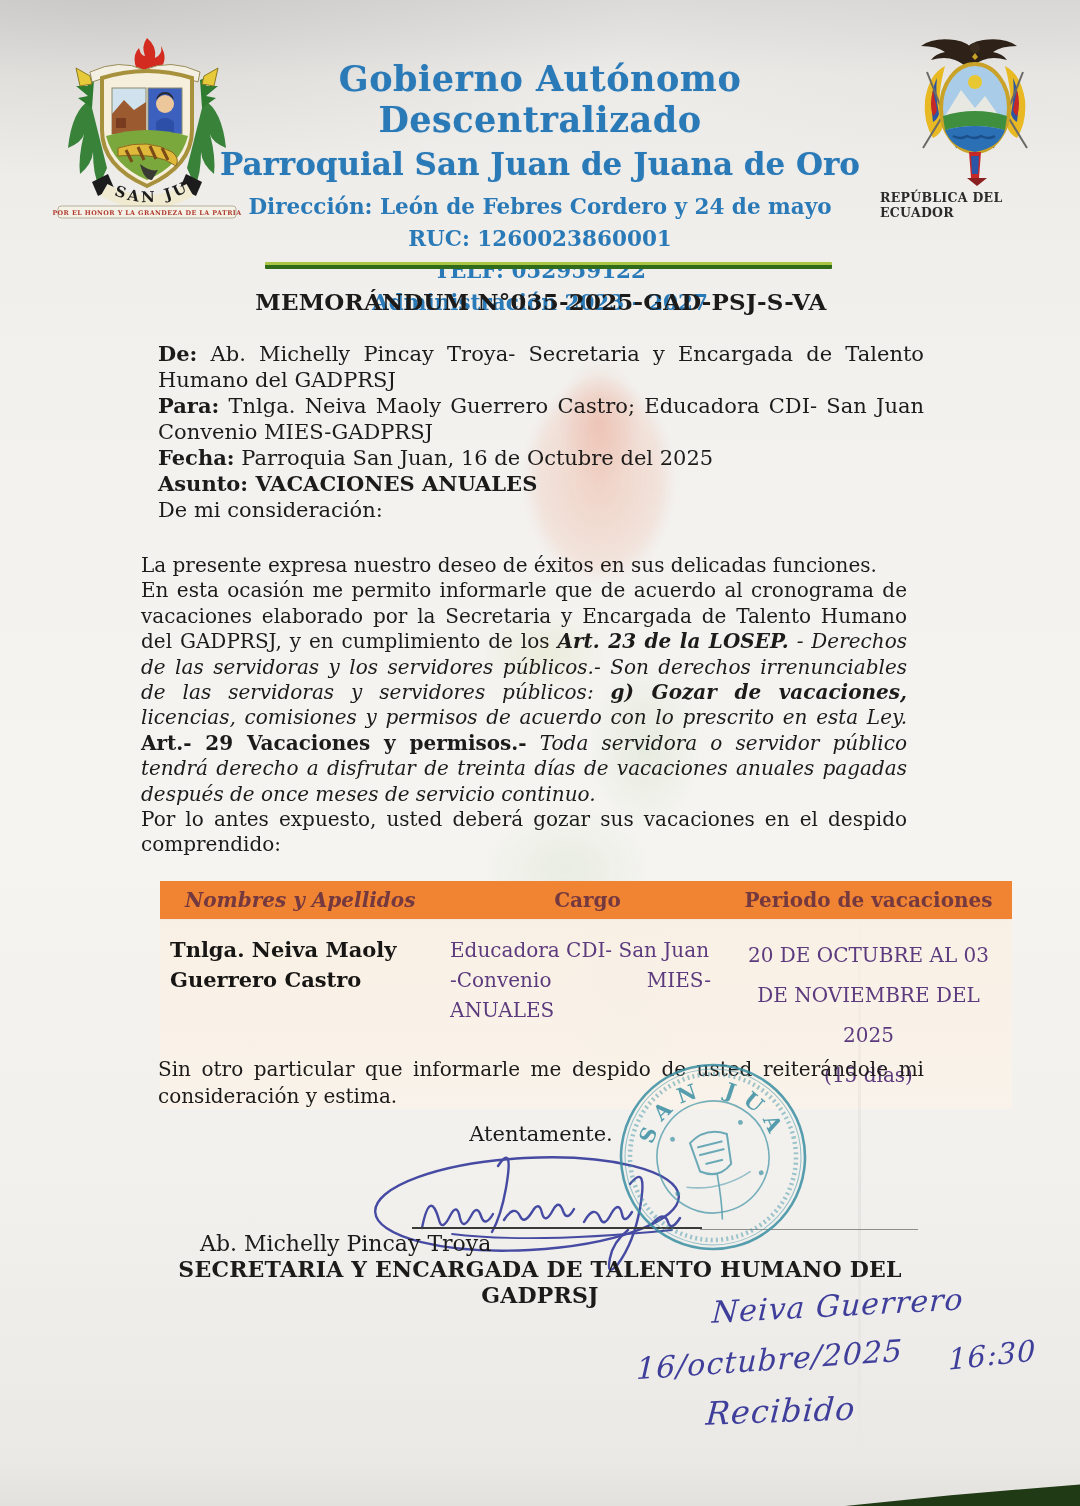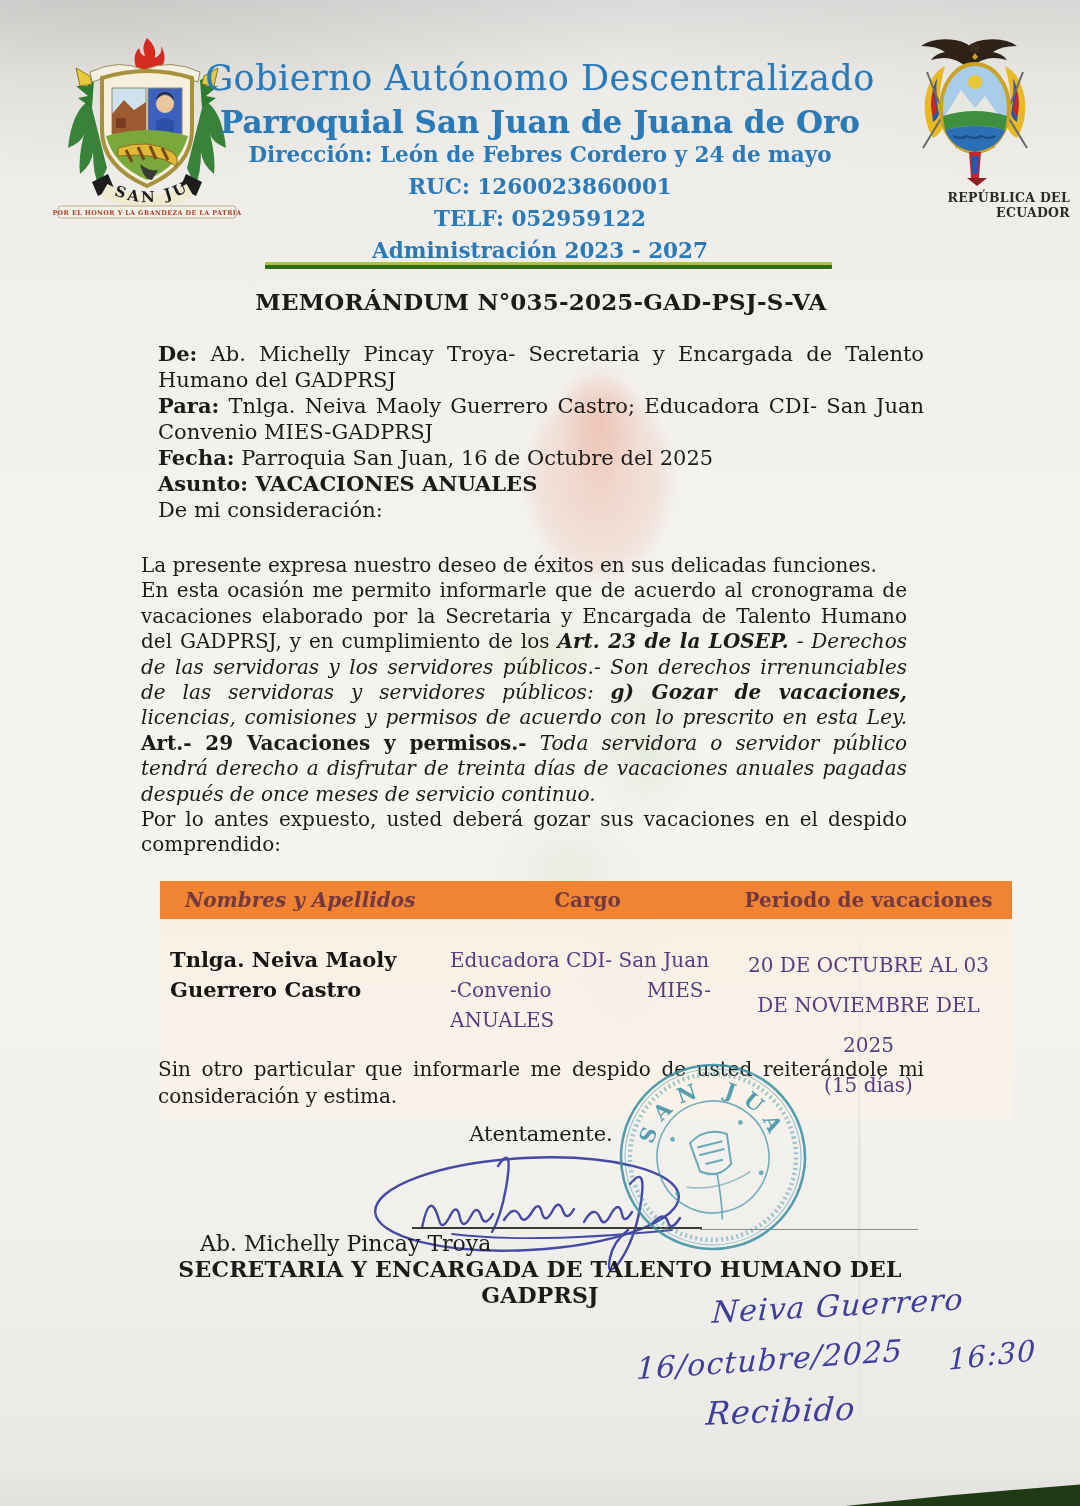--- a/index.html
+++ b/index.html
@@ -12,28 +12,28 @@
       radial-gradient(700px 250px at 95% 2%, rgba(200,198,195,0.20), transparent 60%),
       linear-gradient(180deg,#dcdbd9 0%,#ecebe8 5%,#f2f1ee 25%,#f5f4f1 55%,#f1f0ed 80%,#eae9e6 97%,#e2e1de 100%);
   }
   .page::after{ 
     content:""; position:absolute; left:858px; top:900px; width:3px; height:560px;
     background:linear-gradient(180deg, transparent, rgba(120,120,120,0.10), transparent);
     pointer-events:none;
   }
   
   .hdr{position:absolute; left:195px; top:58px; width:690px; text-align:center; color:#2b7ab8;}
-  .hdr .t1{font-size:35px; font-weight:normal; letter-spacing:0.5px; text-shadow:0 0 1px rgba(43,122,184,0.35);}
+  .hdr .t1{font-size:35px; font-weight:bold; letter-spacing:0.5px; text-shadow:0 0 1px rgba(43,122,184,0.35);}
   .hdr .t2{font-size:31px; font-weight:bold; margin-top:6px; text-shadow:0 0 1px rgba(43,122,184,0.35);}
-  .hdr .t3{font-size:21.5px; font-weight:bold; margin-top:2px;}
+  .hdr .t3{font-size:21.5px; font-weight:bold; margin-top:12px;}
   .hdr .t4,.hdr .t5,.hdr .t6{font-size:21.5px; font-weight:bold; margin-top:7px;}
   .divider{position:absolute; left:265px; top:262px; width:567px; height:7px;
     background:linear-gradient(180deg,#a8c643 0 45%, #2f6b1a 45% 100%); border-radius:1px;}
   .crest{position:absolute;}
-  .crest-caption{position:absolute; left:880px; top:190px; width:190px; text-align:right;
+  .crest-caption{position:absolute; left:880px; top:190px; width:190px; text-align:left;
     font-size:12.5px; font-weight:bold; color:#2a2a28; letter-spacing:0.3px;}
   
   .memo-title{position:absolute; left:158px; top:288px; width:766px; text-align:center;
     font-size:23px; font-weight:bold; letter-spacing:0.2px;}
   .meta{position:absolute; left:158px; top:341px; width:766px; font-size:21px; line-height:26px;}
   .meta p{margin:0; text-align:justify;}
   .meta .lbl{font-weight:bold;}
   .meta .subj{font-weight:bold;}
   .salutation{margin-top:0;}
   .bodytxt{position:absolute; left:141px; top:553px; width:766px; font-size:20px; line-height:25.4px;}
@@ -49,21 +49,21 @@
       radial-gradient(120px 90px at 45% 72%, rgba(180,205,160,0.20), transparent 70%),
       radial-gradient(90px 120px at 58% 88%, rgba(150,185,205,0.18), transparent 70%);
     filter:blur(2px);}
   
   .vac-table{position:absolute; left:160px; top:881px; width:852px;}
   .vt-head{display:flex; background:#f08433; color:#74383f; font-weight:bold; font-size:20px;
     height:38px; align-items:center; box-shadow:0 1px 0 rgba(140,70,20,0.35);}
   .vt-head .c1{width:290px; padding-left:25px; box-sizing:border-box; text-align:left;font-style:italic;}
   .vt-head .c2{width:275px; text-align:center;}
   .vt-head .c3{width:287px; text-align:center;}
-  .vt-body{display:flex; background:linear-gradient(180deg, rgba(250,240,228,0.9), rgba(251,243,233,0.75)); padding:26px 0 14px 0;}
+  .vt-body{display:flex; background:linear-gradient(180deg, rgba(250,240,228,0.9), rgba(251,243,233,0.75)); padding:16px 0 14px 0;}
   .vt-body .c1{width:290px; padding-left:10px; box-sizing:border-box; font-weight:bold; font-size:21px; line-height:30px; white-space:pre-line; color:#171614;}
   .vt-body .c2{width:275px; box-sizing:border-box; padding-right:14px; color:#5c3a7e; font-size:20px; line-height:30px;}
   .vt-body .c2 .l2{display:flex; justify-content:space-between;}
   .vt-body .c3{width:287px; text-align:center; color:#5c3a7e; font-size:20px; line-height:40px; white-space:pre-line;}
   
   .closing{position:absolute; left:158px; top:1056px; width:766px; font-size:20px; line-height:27px;}
   .closing p{margin:0; text-align:justify;}
   .salute{position:absolute; left:158px; top:1122px; width:766px; text-align:center; font-size:21px;}
   .sig-underline{position:absolute; left:412px; top:1227px; width:290px; height:2px; background:#3a3a38;}
   .sig-underline2{position:absolute; left:700px; top:1229px; width:218px; height:1px; background:rgba(60,60,58,0.55);}

